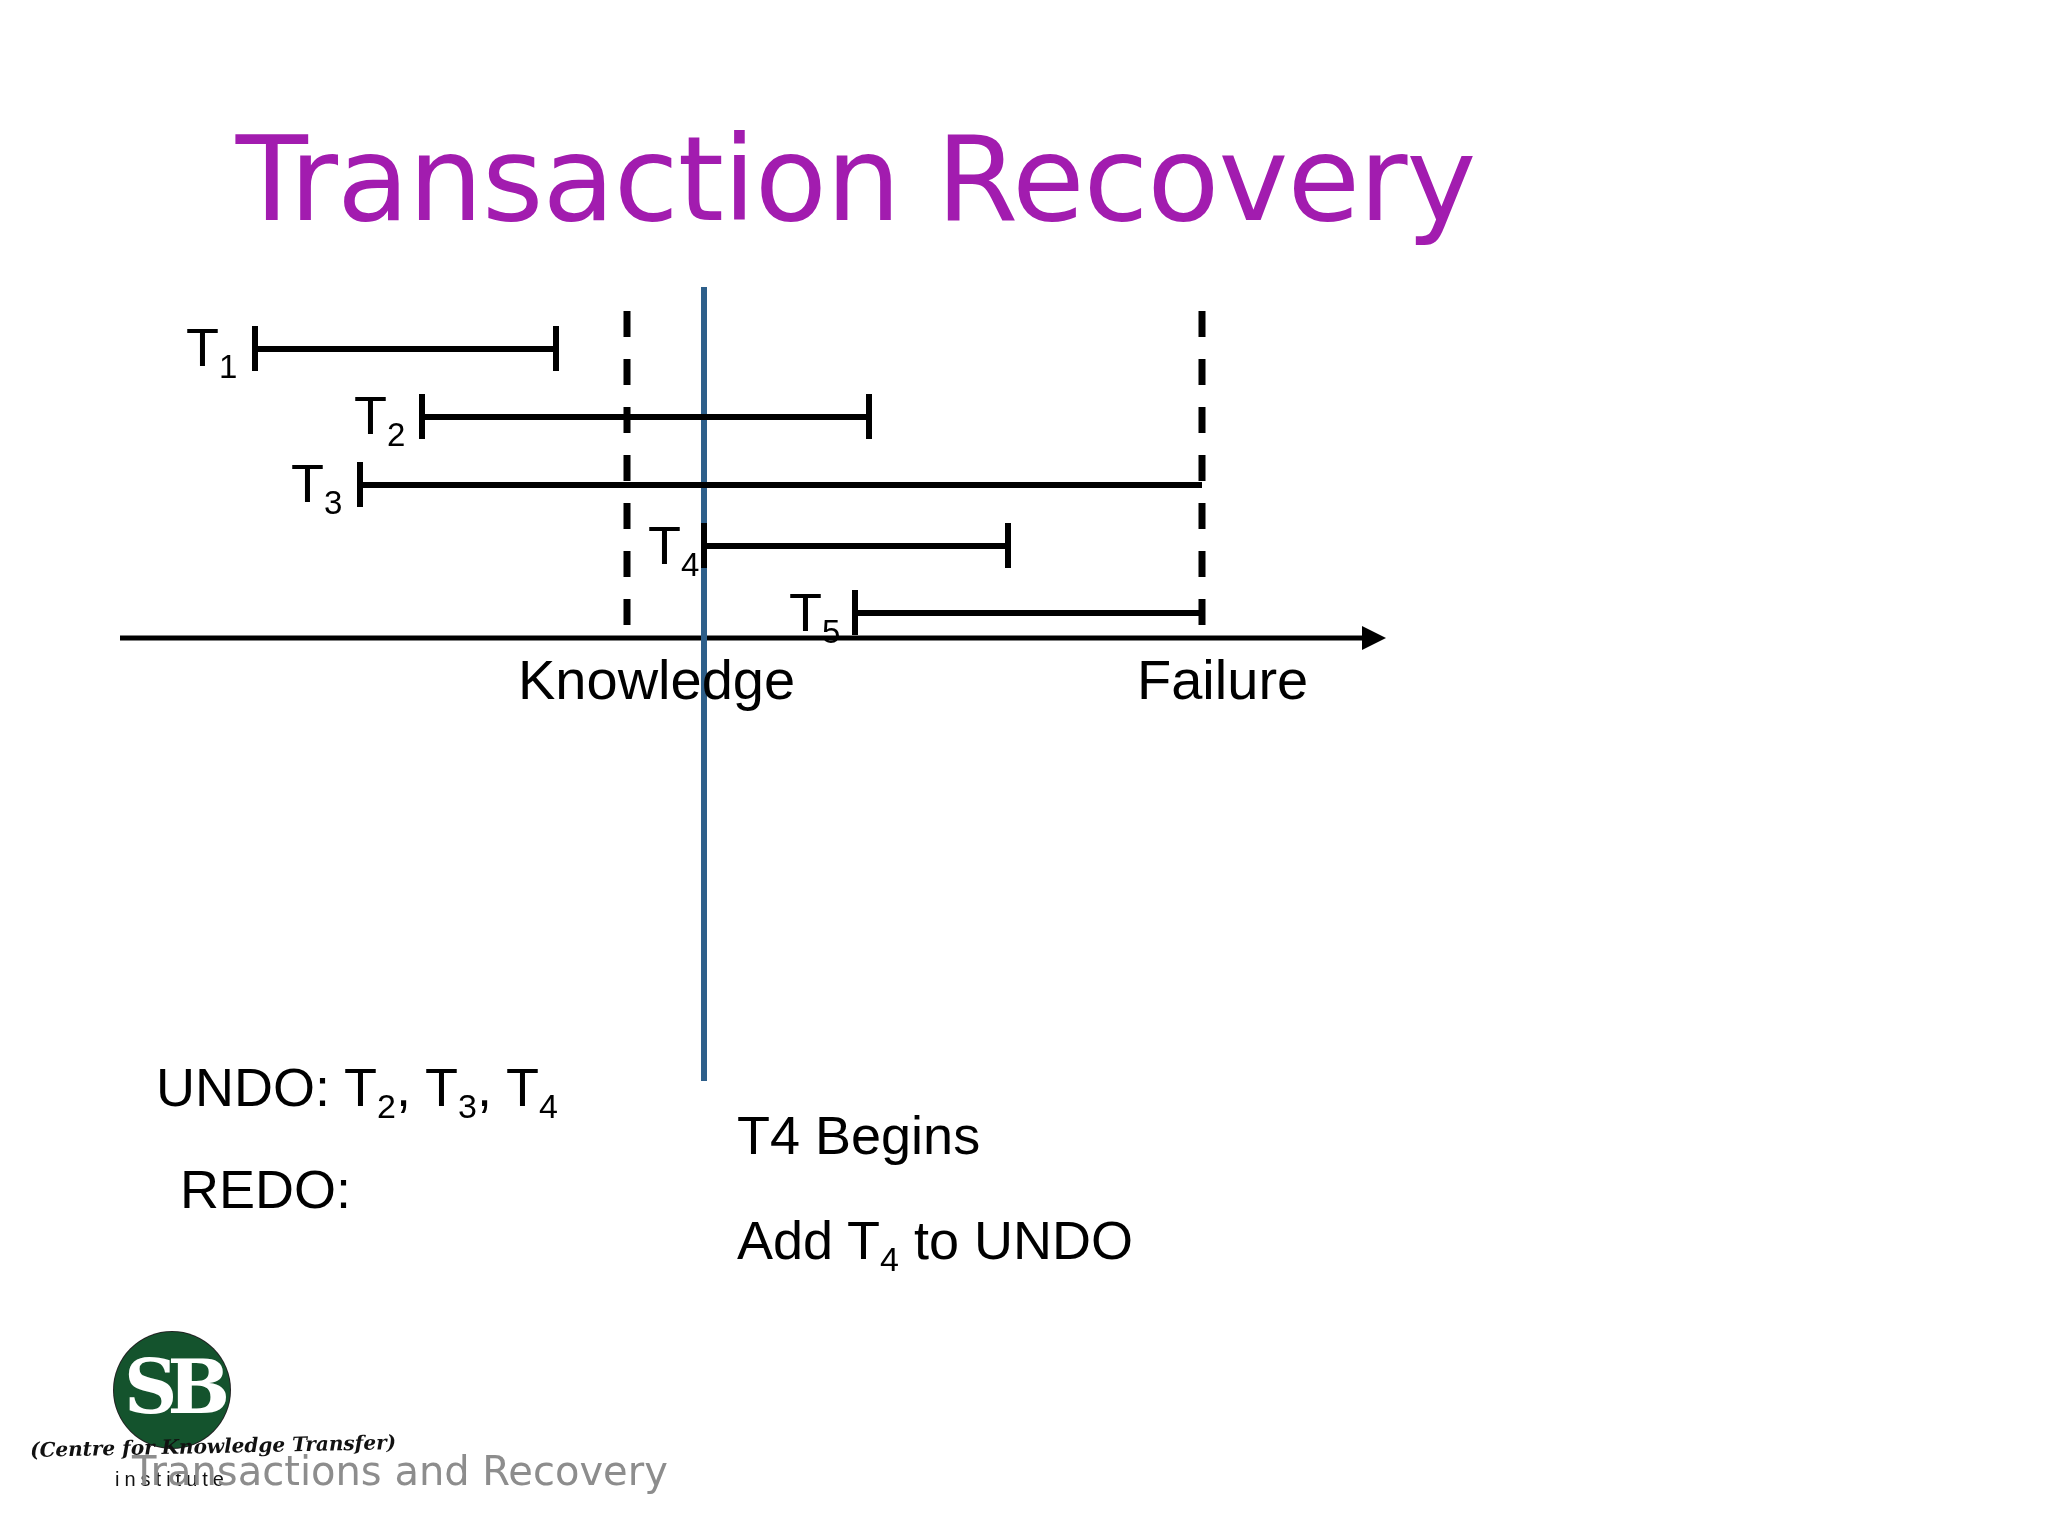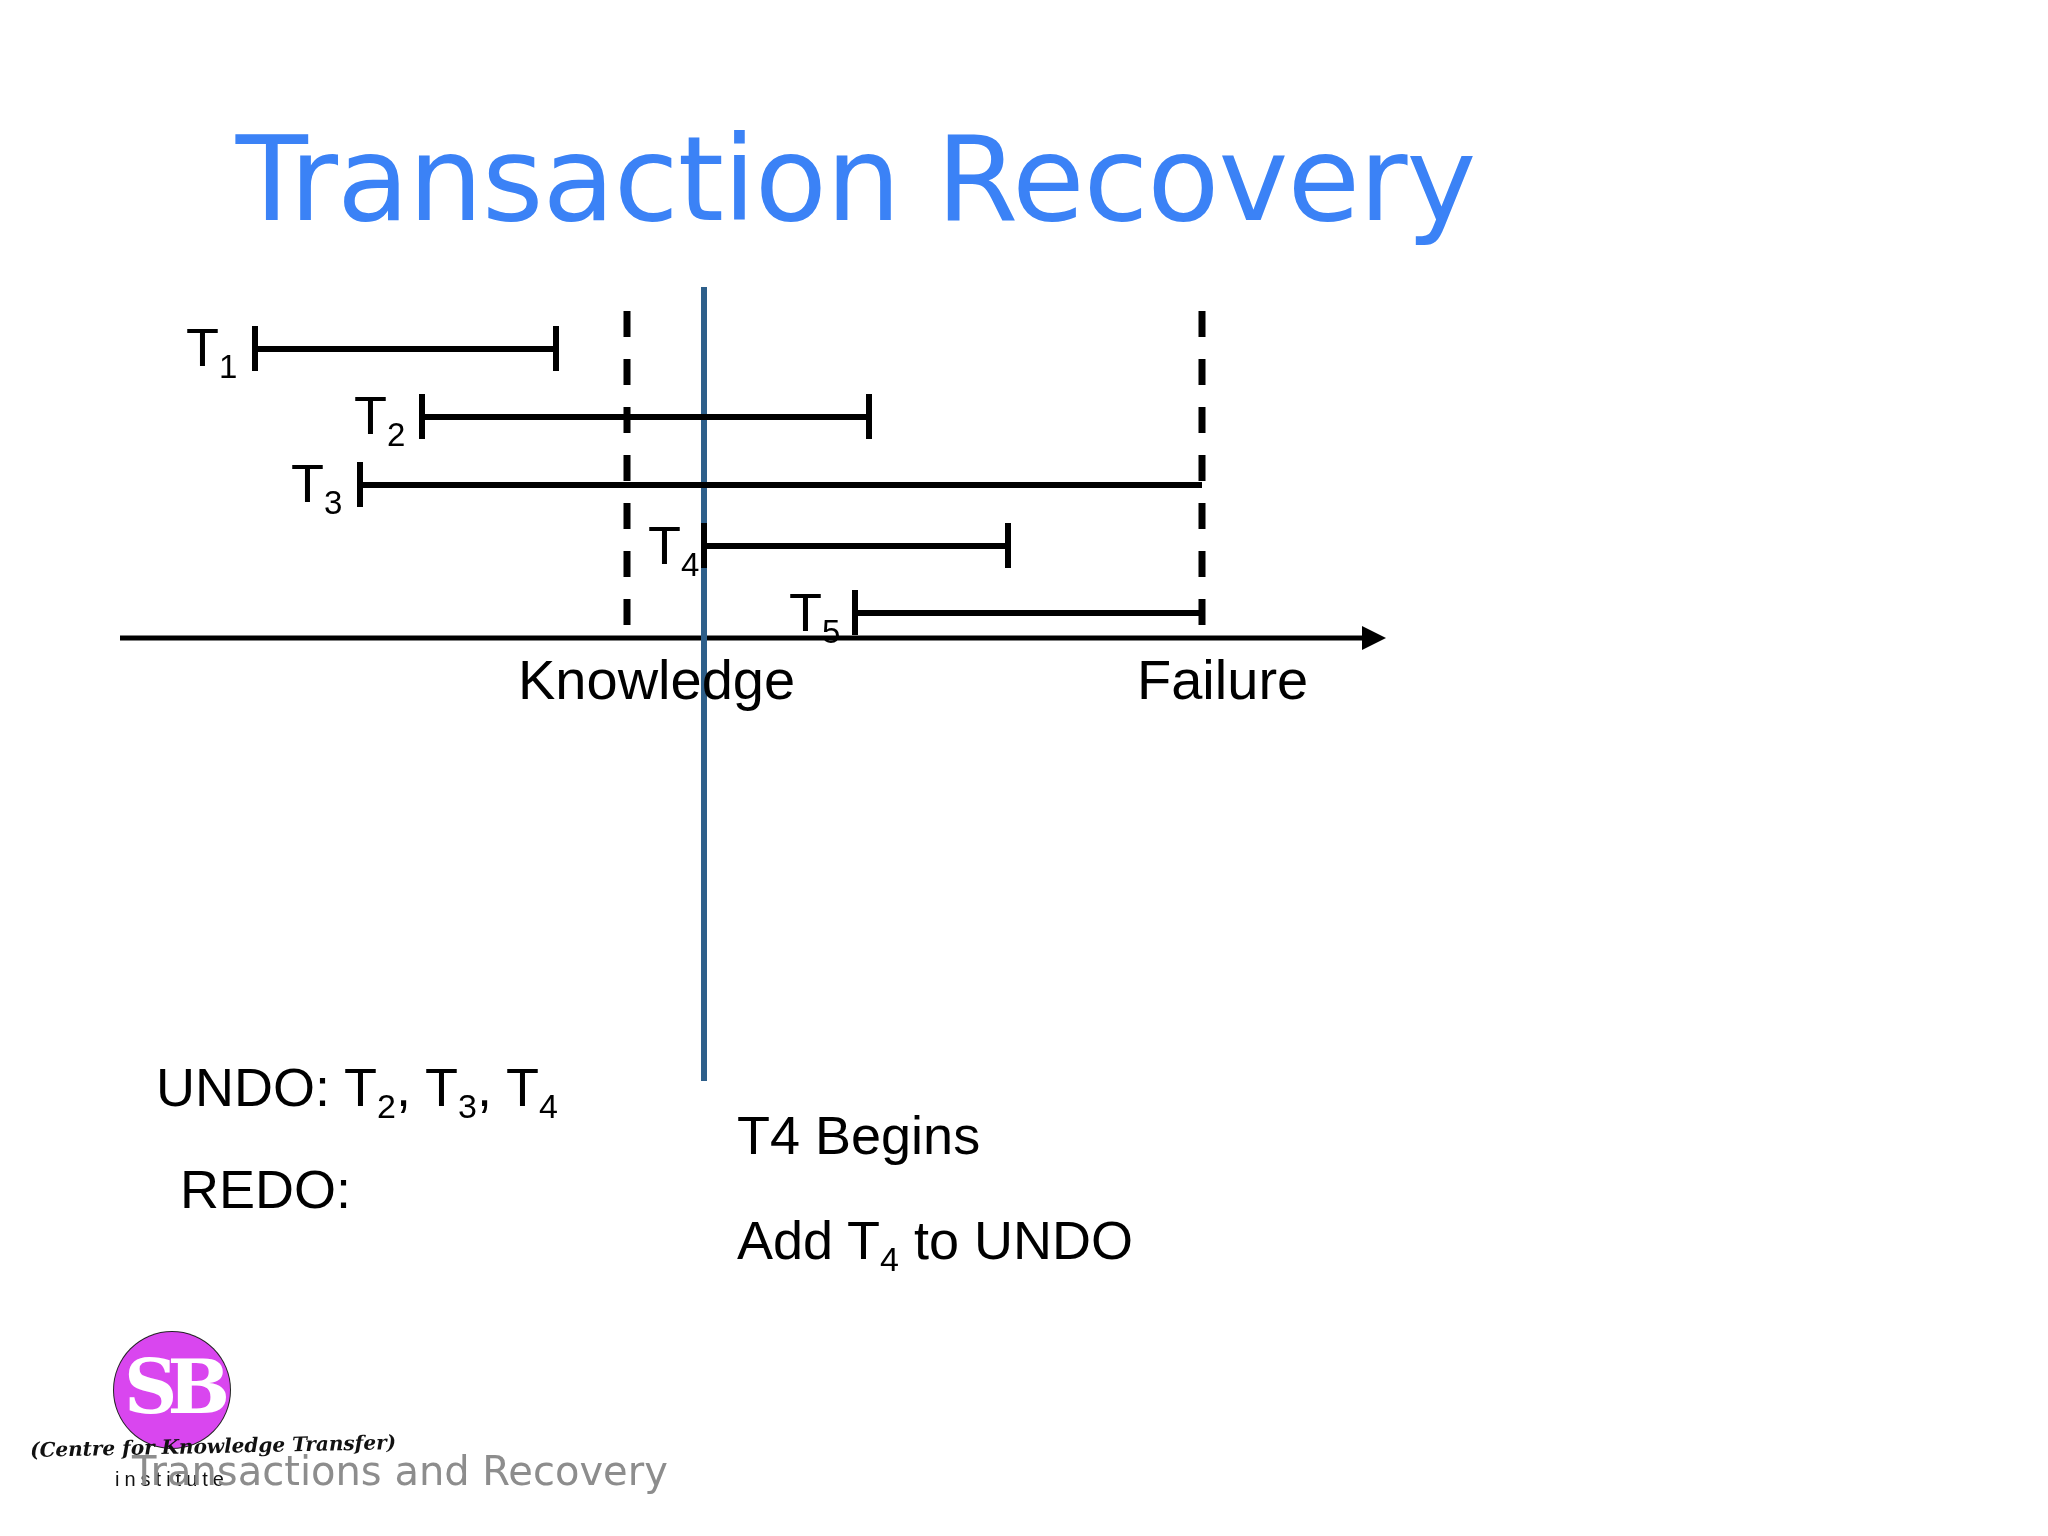--- a/index.html
+++ b/index.html
@@ -9,21 +9,21 @@
     color:#000;
   }
   
   #slide-title{
     position:absolute;left:0;top:118px;width:1711px;
     text-align:center;
     font-size:118px;
     font-weight:400;
     letter-spacing:-1px;
     line-height:1.05;
-    color:#3b82f6;
+    color:#a21caf;
     font-family:"DejaVu Sans","Liberation Sans",sans-serif;
   }
   
   #diagram{
     position:absolute;left:0;top:0;width:2048px;height:1536px;
   }
   #diagram svg{position:absolute;left:0;top:0;}
   
   .txlabel{
     position:absolute;
@@ -50,21 +50,21 @@
     white-space:nowrap;
     line-height:1;
   }
   .body-text sub{font-size:34px;line-height:0;}
   
   #logo-block{
     position:absolute;left:72px;top:1332px;width:200px;text-align:center;
   }
   #logo-mark{
     width:116px;height:116px;border-radius:50%;
-    background:#d946ef;margin:0 auto;position:relative;
+    background:#14532d;margin:0 auto;position:relative;
     box-shadow:0 0 0 1px #222;
   }
   #logo-mark .sb-glyph{
     position:absolute;left:0;top:0;width:116px;height:116px;
     display:flex;align-items:center;justify-content:center;
     color:#fff;font-size:74px;font-weight:700;
     font-family:"DejaVu Serif","Liberation Serif",serif;
     letter-spacing:-10px;
     transform:translateY(-3px);
   }

